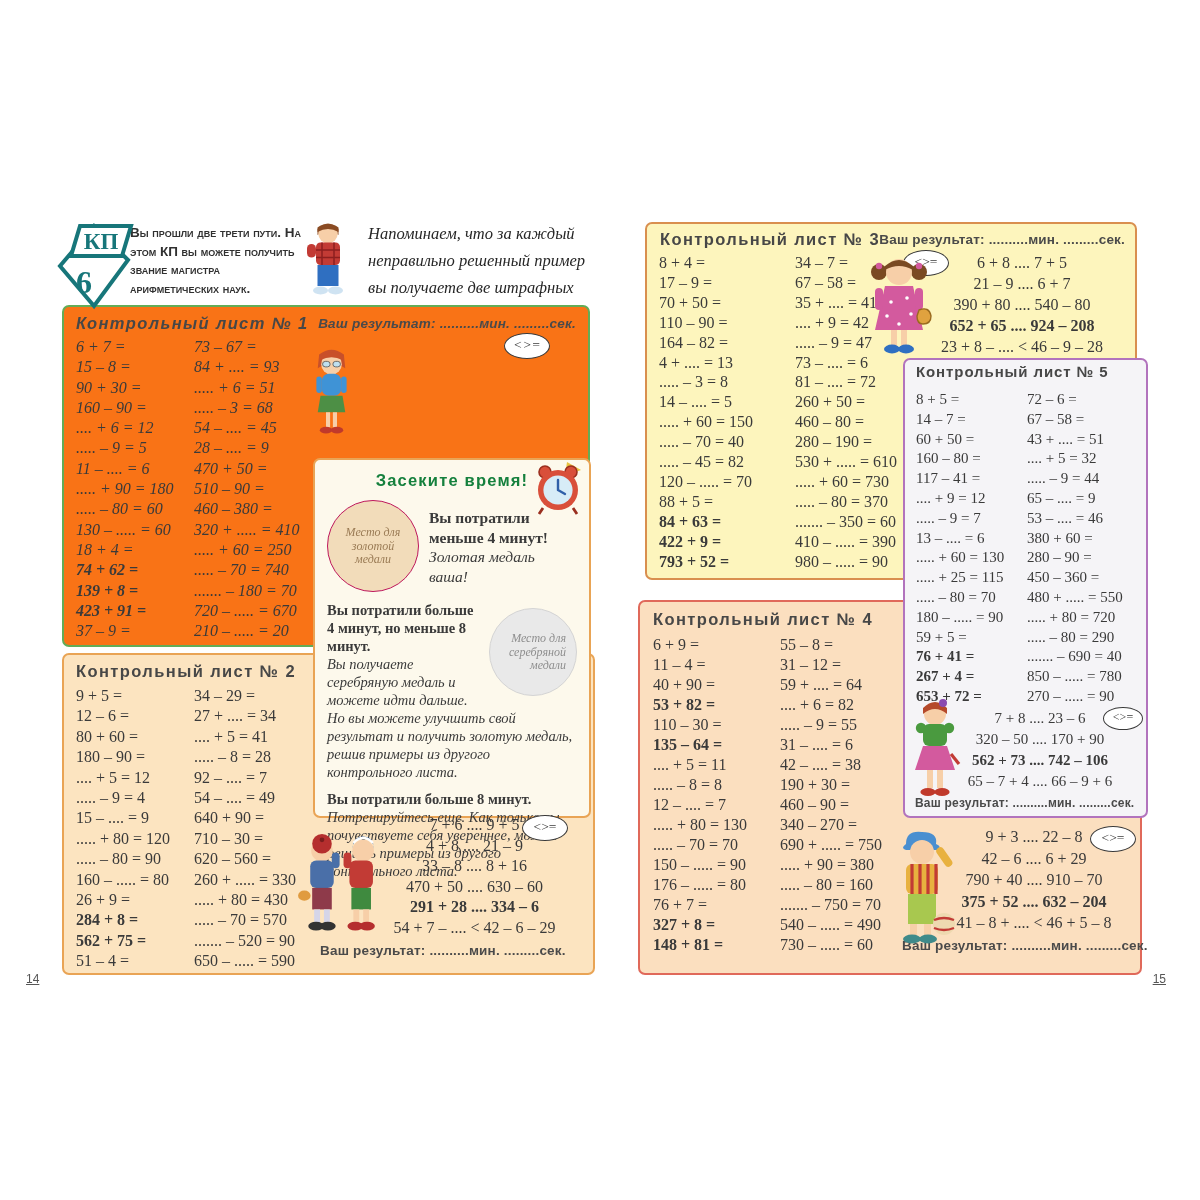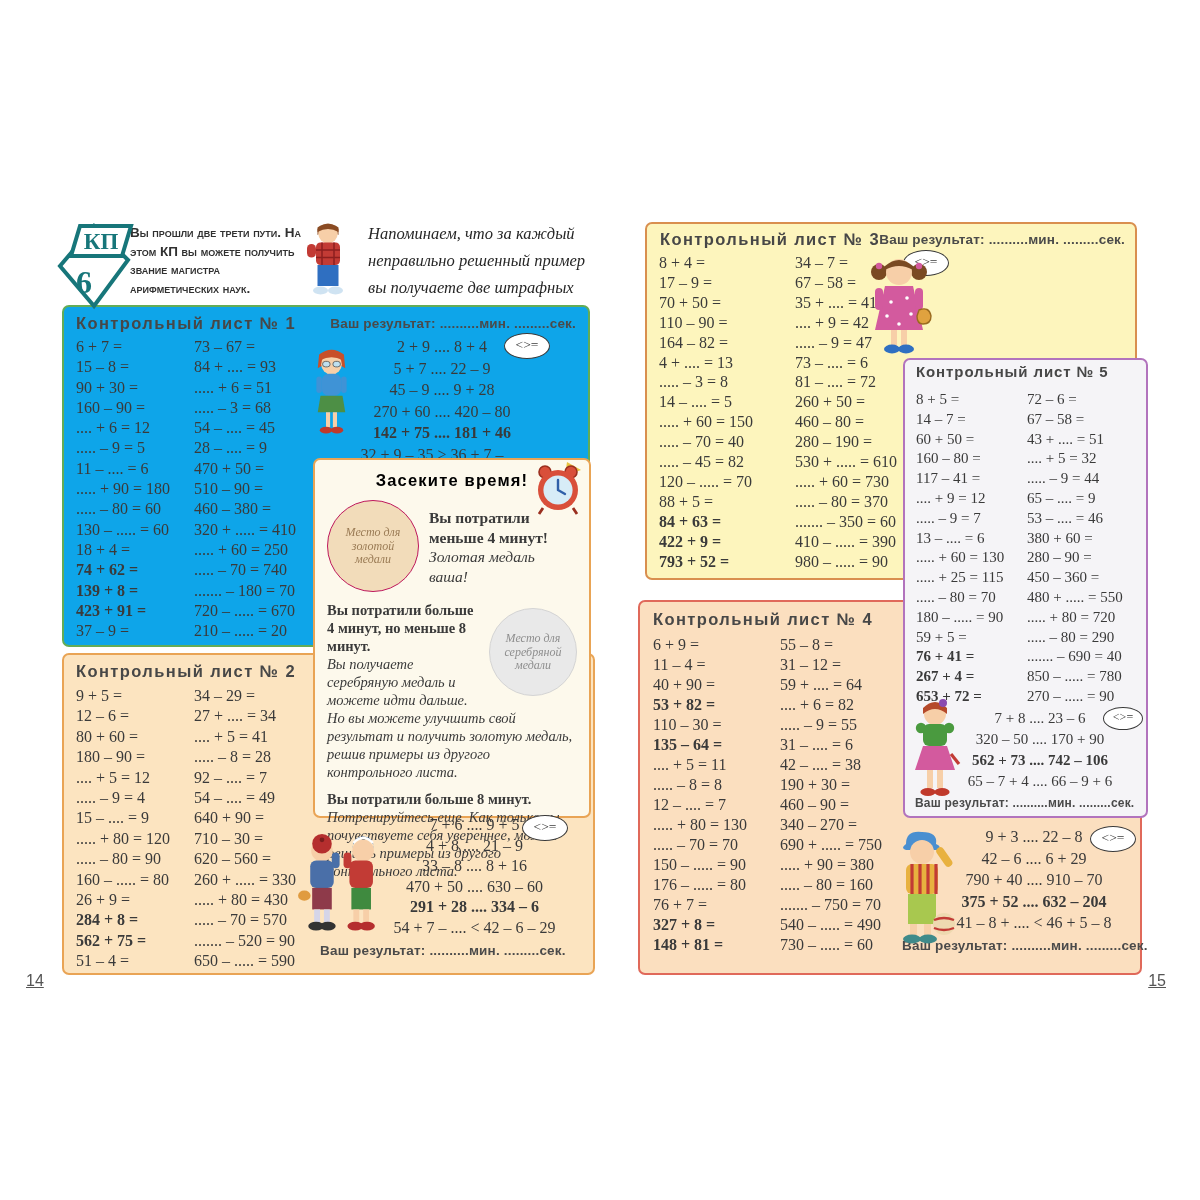--- a/index.html
+++ b/index.html
@@ -16,29 +16,29 @@
   .compare{position:absolute;text-align:center;font-size:16px;white-space:nowrap;}
   .b{font-weight:bold;}
   .oval{position:absolute;width:44px;height:24px;border:1.5px solid #3a3a3a;border-radius:50%;
         background:#fff;font-size:13.5px;text-align:center;line-height:22px;color:#3a3a3a;z-index:4;}
   .figure{position:absolute;z-index:4;}
   
   .intro{position:absolute;left:130px;top:224px;width:180px;font-family:"Liberation Sans",sans-serif;
          font-variant:small-caps;font-weight:bold;font-size:13.5px;line-height:18.5px;color:#303030;}
   .reminder{position:absolute;left:368px;top:220px;width:232px;font-style:italic;font-size:16.5px;
          line-height:27px;color:#262626;}
-  .pagenum{position:absolute;font-family:"Liberation Sans",sans-serif;font-size:16px;color:#555;text-decoration:underline;}
+  .pagenum{position:absolute;font-family:"Liberation Sans",sans-serif;font-size:12px;color:#555;text-decoration:underline;}
   
   #timer{padding:8px 12px;font-size:14.5px;line-height:1.24;}
   #timer .t-title{text-align:center;font-family:"Liberation Sans",sans-serif;font-weight:bold;
-         font-size:16.5px;letter-spacing:1.2px;color:#000000;margin:2px 0 8px 0;}
+         font-size:16.5px;letter-spacing:1.2px;color:#15803d;margin:2px 0 8px 0;}
   .medal{border-radius:50%;display:flex;align-items:center;justify-content:center;text-align:center;
          font-style:italic;font-size:12px;line-height:1.15;padding:10px;box-sizing:border-box;}
   #gold-medal{float:left;width:92px;height:92px;margin:2px 10px 4px 0;color:#9a7b55;border:1px solid #be185d;}
-  #silver-medal{float:right;width:88px;height:88px;margin:6px 0 4px 8px;color:#8e8e8e;border:1px solid #d4d4d4;}
+  #silver-medal{float:right;width:88px;height:88px;margin:6px 0 4px 8px;color:#8e8e8e;border:1px solid #d4d4d4;text-align:right;}
   .tb{font-weight:bold;display:block;}
   .ti{font-style:italic;}
   #timer p{margin:0 0 9px 0;}
   .clearfix::after{content:"";display:block;clear:both;}
 </style>
 </head>
 <body>
 
 <div id="stage">
 
@@ -58,21 +58,21 @@
     <rect x="12" y="15" width="16" height="15" rx="3" fill="#c23b35"></rect>
     <path d="M16 15 V30 M24 15 V30 M12 20 H28 M12 25 H28" stroke="#8c1f1f" stroke-width="1"></path>
     <rect x="6" y="16" width="6" height="9" rx="3" fill="#c23b35"></rect>
     <rect x="13" y="30" width="14" height="14" fill="#2f6fc1"></rect>
     <ellipse cx="15" cy="47" rx="5" ry="2.6" fill="#cfe3f2"></ellipse>
     <ellipse cx="25" cy="47" rx="5" ry="2.6" fill="#cfe3f2"></ellipse>
   </svg>
 
   <div class="reminder">Напоминаем, что за каждый неправильно решенный пример вы получаете две штрафных секунды к своему результату.</div>
 
-  <section class="panel" style="left: 62px; top: 305px; width: 528px; height: 342px; background-color: #0ea5e9; border-color: rgb(99, 172, 87);">
+  <section class="panel" style="left: 62px; top: 305px; width: 528px; height: 342px; background-color: #f97316; border-color: rgb(99, 172, 87); font-style: italic;">
     <div class="sheet-title" style="left:12px;top:7px">Контрольный лист № 1</div>
     <div class="result" style="right:12px;top:9px">Ваш результат: ..........мин. .........сек.</div>
     <div class="col" style="left:12px;top:30px;line-height:20.3px">
         <div>6 + 7 =</div>
         <div>15 – 8 =</div>
         <div>90 + 30 =</div>
         <div>160 – 90 =</div>
         <div>.... + 6 = 12</div>
         <div>..... – 9 = 5</div>
         <div>11 – .... = 6</div>
@@ -94,28 +94,20 @@
         <div>28 – .... = 9</div>
         <div>470 + 50 =</div>
         <div>510 – 90 =</div>
         <div>460 – 380 =</div>
         <div>320 + ..... = 410</div>
         <div>..... + 60 = 250</div>
         <div>..... – 70 = 740</div>
         <div>....... – 180 = 70</div>
         <div>720 – ..... = 670</div>
         <div>210 – ..... = 20</div>
-      </div>
-    <div class="compare" style="left:262px;top:29px;width:232px;line-height:21.6px">
-        <div>2 + 9 .... 8 + 4</div>
-        <div>5 + 7 .... 22 – 9</div>
-        <div>45 – 9 .... 9 + 28</div>
-        <div>270 + 60 .... 420 – 80</div>
-        <div class="b">142 + 75 .... 181 + 46</div>
-        <div>32 + 9 – 35 &gt; 36 + 7 – ....</div>
       </div>
     <div class="oval" style="left:440px;top:26px">&lt;&gt;=</div>
     <svg class="figure" style="left:240px;top:42px;width:55px;height:88px" viewBox="0 0 40 64">
       <path d="M11 4 Q20 -3 29 4 L30 14 Q20 7 10 14 Z" fill="#c8502a"></path>
       <circle cx="20" cy="11" r="7.5" fill="#f7cfa8"></circle>
       <path d="M12 5 Q20 0 28 5 L28 8 Q20 4 12 8 Z" fill="#c8502a"></path>
       <rect x="13.5" y="9" width="5.5" height="4" rx="2" fill="#bfe0f0" stroke="#555" stroke-width="0.6"></rect>
       <rect x="21" y="9" width="5.5" height="4" rx="2" fill="#bfe0f0" stroke="#555" stroke-width="0.6"></rect>
       <rect x="13" y="18" width="14" height="16" rx="5" fill="#3f93d6"></rect>
       <rect x="9" y="20" width="4" height="12" rx="2" fill="#3f93d6"></rect>
@@ -229,20 +221,27 @@
         <div>260 + 50 =</div>
         <div>460 – 80 =</div>
         <div>280 – 190 =</div>
         <div>530 + ..... = 610</div>
         <div>..... + 60 = 730</div>
         <div>..... – 80 = 370</div>
         <div>....... – 350 = 60</div>
         <div>410 – ..... = 390</div>
         <div>980 – ..... = 90</div>
       </div>
+    <div class="compare" style="right:6px;top:28px;width:214px;line-height:21px">
+        <div>6 + 8 .... 7 + 5</div>
+        <div>21 – 9 .... 6 + 7</div>
+        <div>390 + 80 .... 540 – 80</div>
+        <div class="b">652 + 65 .... 924 – 208</div>
+        <div>23 + 8 – .... &lt; 46 – 9 – 28</div>
+      </div>
     <div class="oval" style="left:256px;top:26px">&lt;&gt;=</div>
     <svg class="figure" style="left:216px;top:30px;width:72px;height:100px" viewBox="0 0 36 50">
       <circle cx="8" cy="9" r="4" fill="#7a4a22"></circle>
       <circle cx="28" cy="9" r="4" fill="#7a4a22"></circle>
       <circle cx="8" cy="6" r="1.6" fill="#d35a9e"></circle>
       <circle cx="28" cy="6" r="1.6" fill="#d35a9e"></circle>
       <circle cx="18" cy="9" r="6.5" fill="#f7cfa8"></circle>
       <path d="M11 6 Q18 0 25 6 L25 8 Q18 4 11 8 Z" fill="#7a4a22"></path>
       <path d="M11 16 L25 16 L30 38 L6 38 Z" fill="#d35a9e"></path>
       <circle cx="14" cy="24" r="0.9" fill="#fff"></circle>

